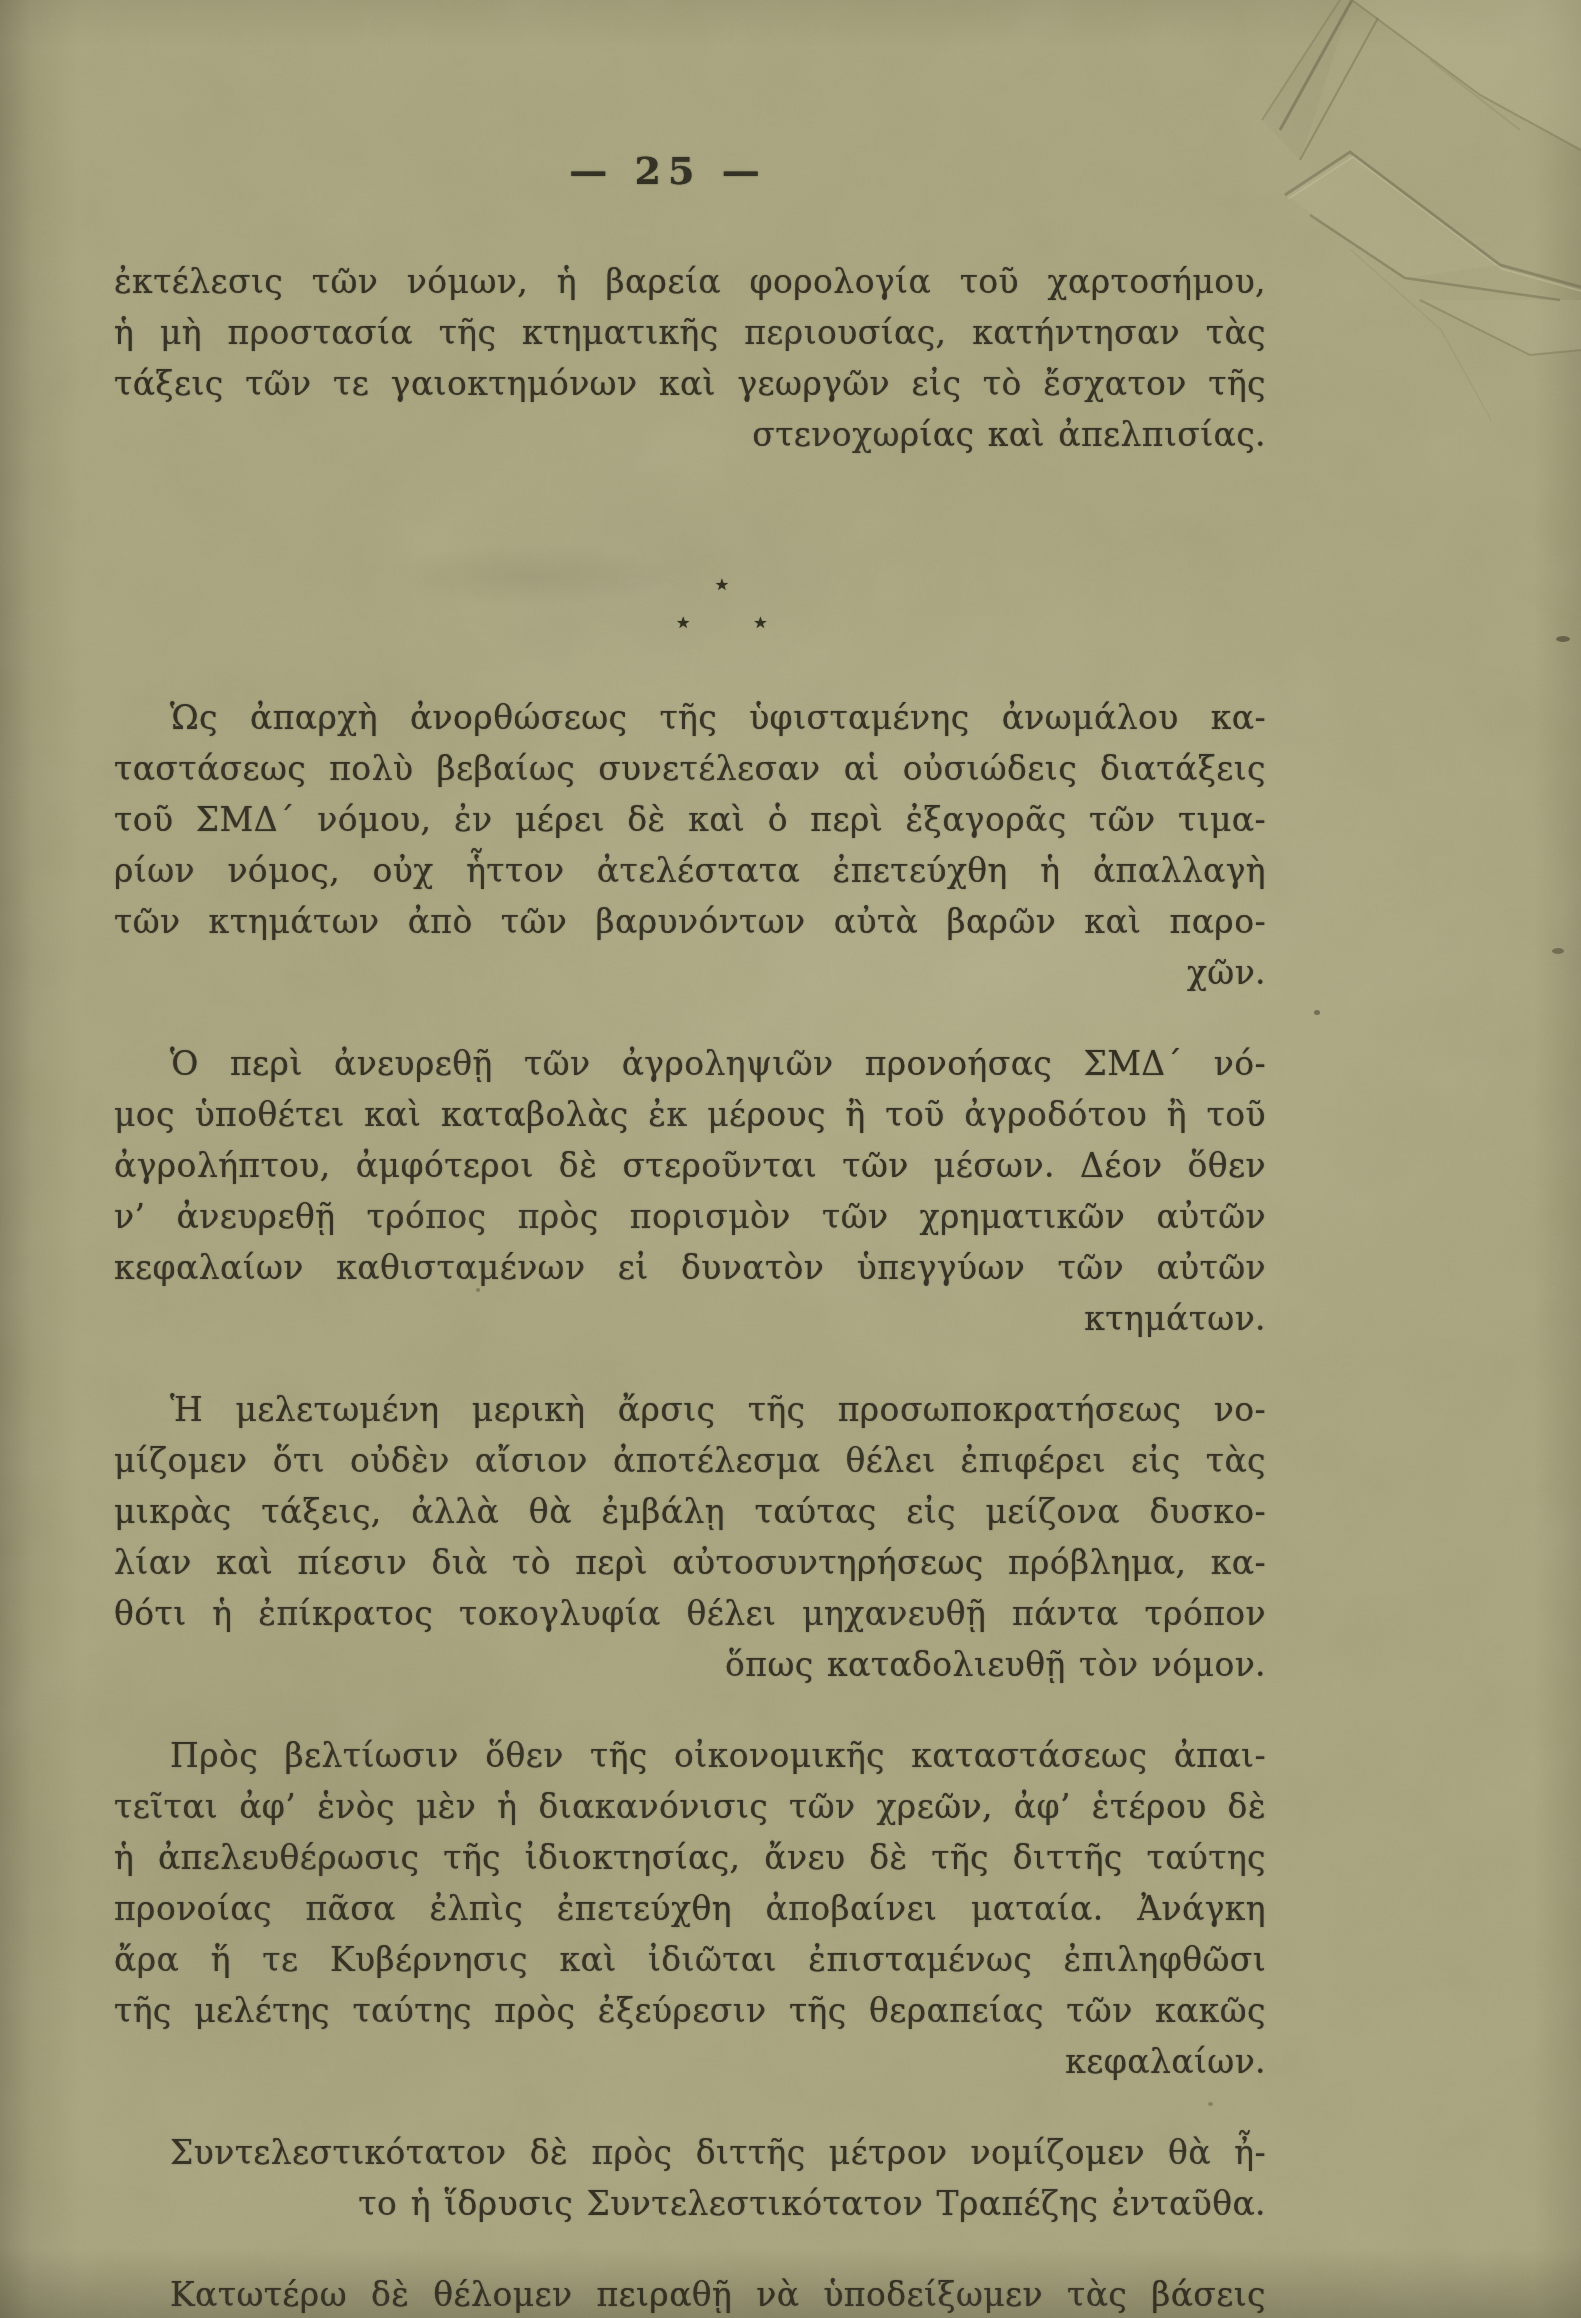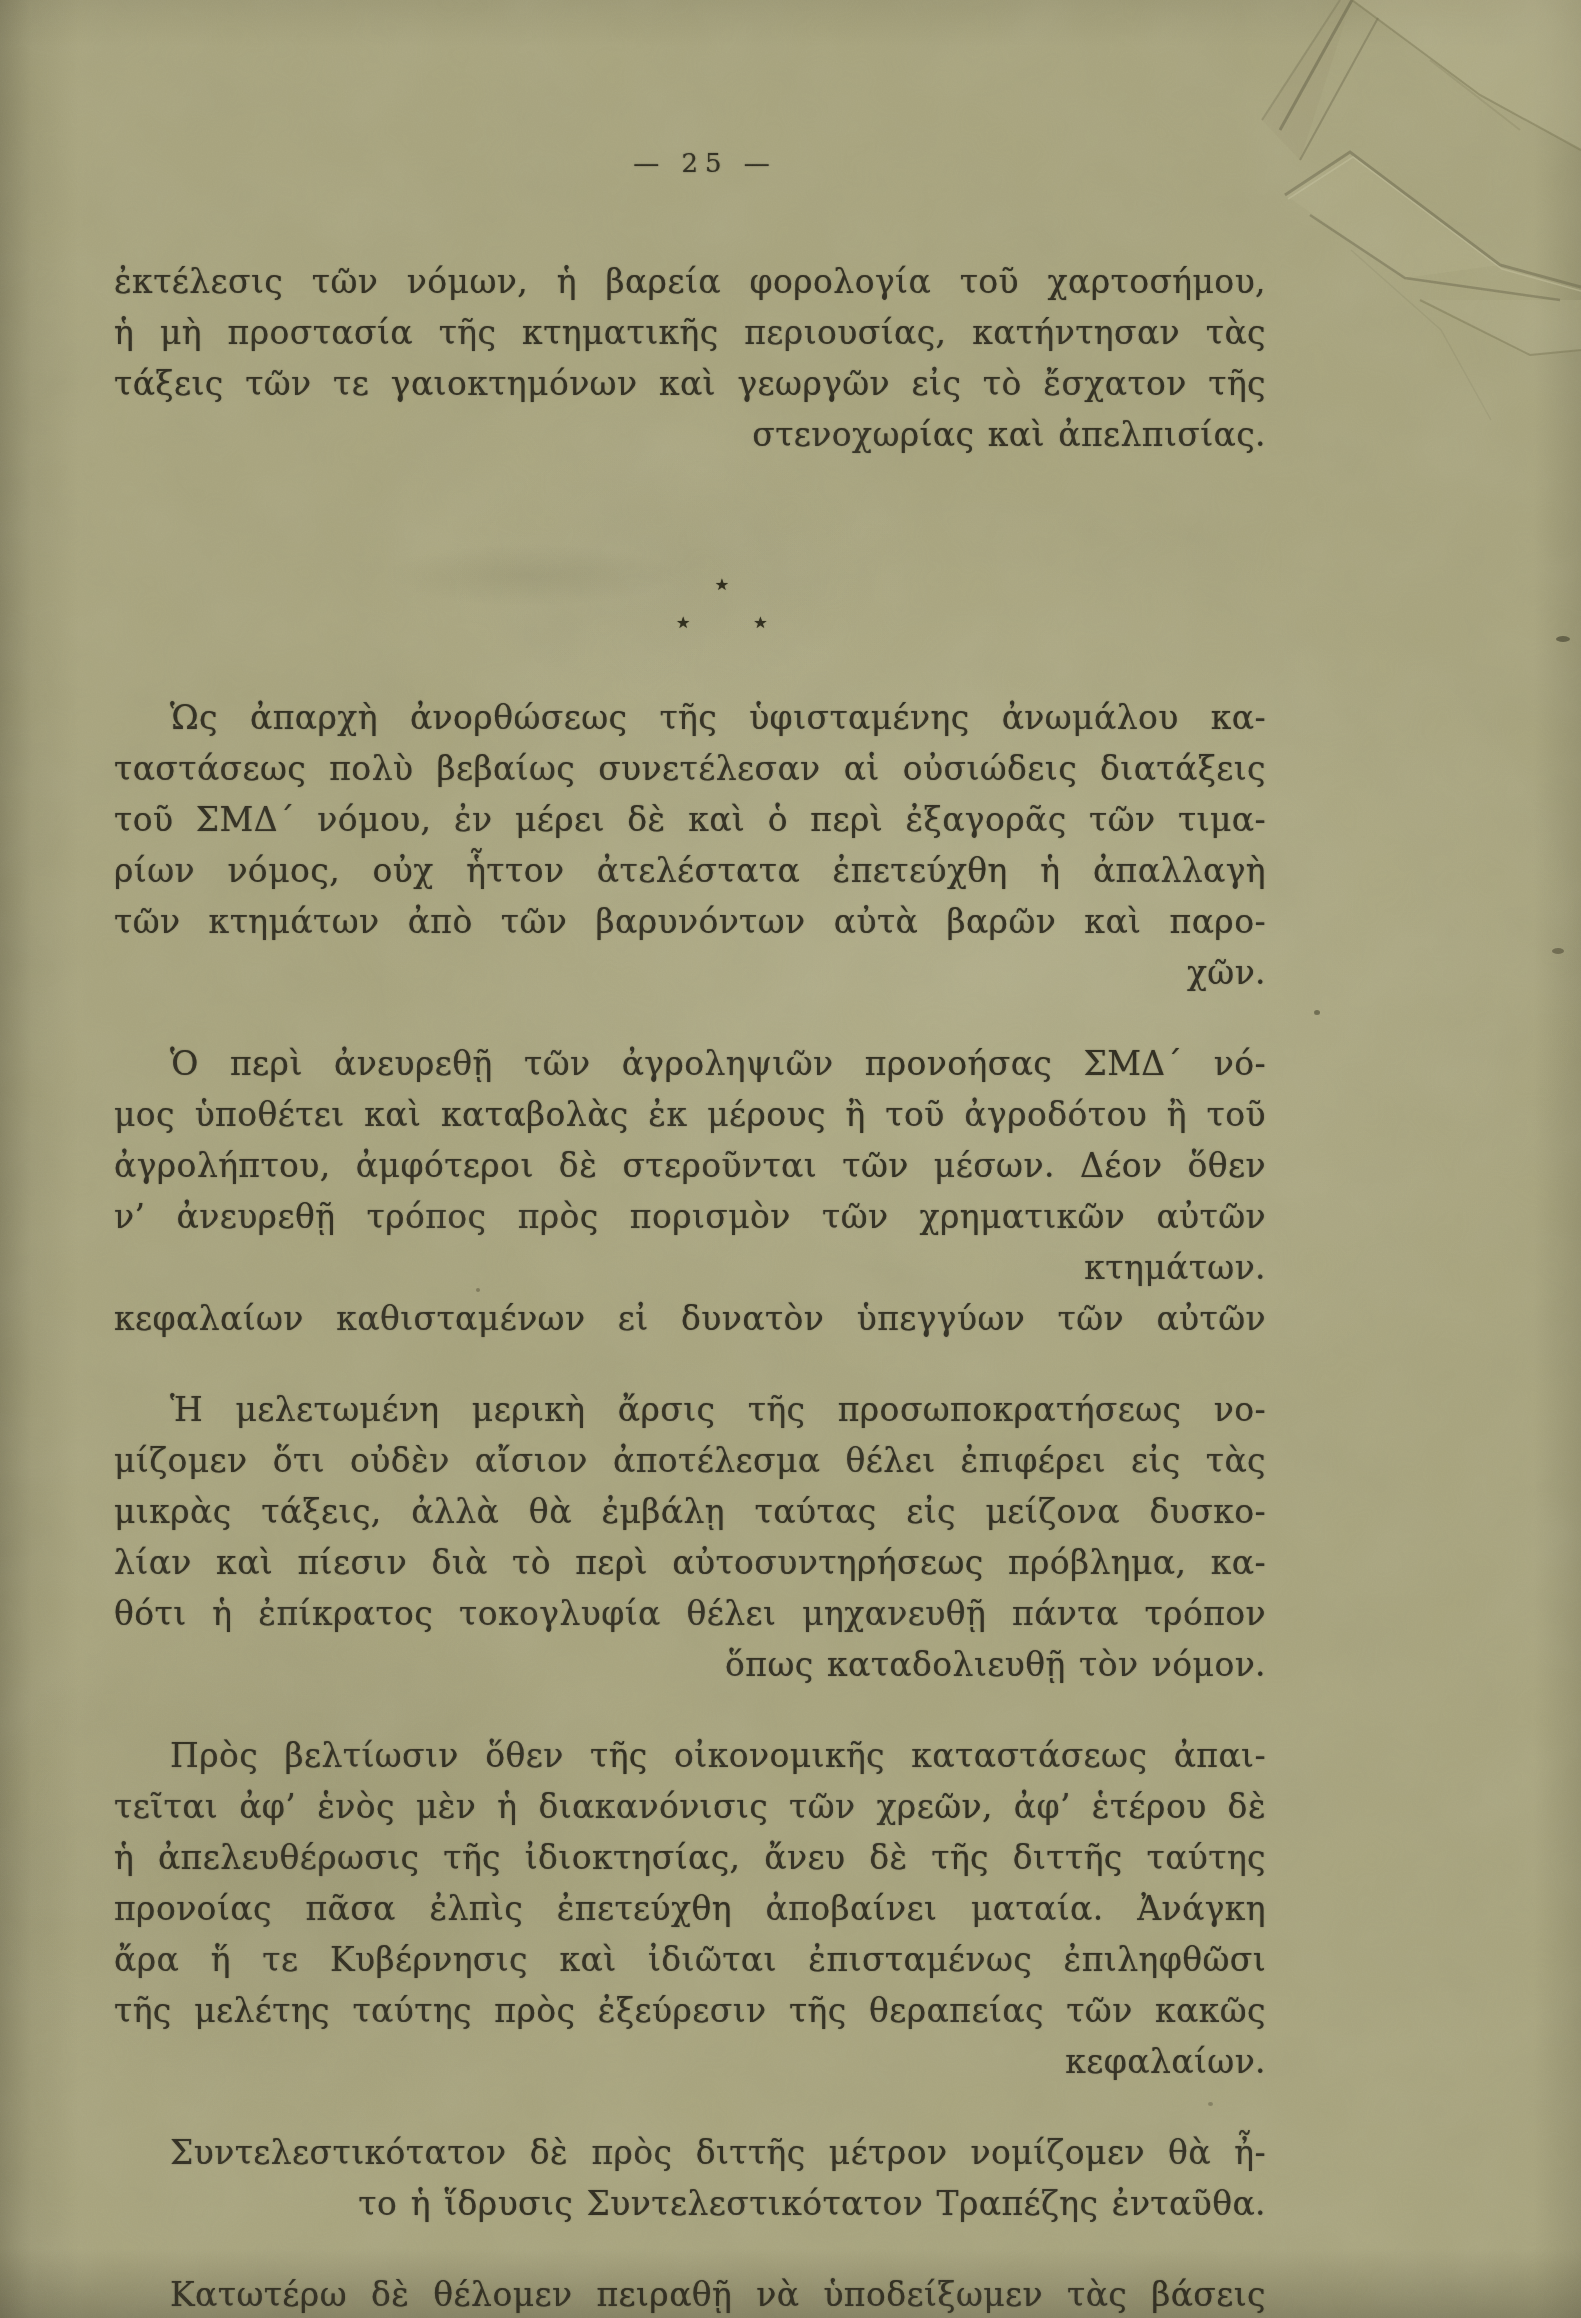--- a/index.html
+++ b/index.html
@@ -15,23 +15,23 @@
       linear-gradient(270deg, rgba(58,55,36,0.16) 0px, rgba(58,55,36,0) 3%),
       linear-gradient(0deg, rgba(52,49,32,0.30) 0px, rgba(52,49,32,0) 3%),
       linear-gradient(180deg, rgba(120,116,86,0.22) 0px, rgba(120,116,86,0) 2%),
       #a8a47d;
     overflow:hidden;
     font-family:"DejaVu Serif", serif;
   }
   .grain{position:absolute;inset:0;width:100%;height:100%;pointer-events:none;}
   .page-number{
     position:absolute;
-    top:148px;left:705px;
+    top:148px;left:668px;
     transform:translateX(-50%);
-    font-size:26px;font-weight:normal;
+    font-size:38px;font-weight:bold;
     letter-spacing:7px;white-space:nowrap;
     color:#2c2a1c;
     text-shadow:0 0 1.4px rgba(44,42,28,0.75);
   }
   .text-column{
     position:absolute;
     left:114px;top:256px;width:1152px;
     font-size:33px;line-height:51px;
     color:#2e2b1d;
     text-shadow:0 0 1.2px rgba(46,43,29,0.72);
@@ -117,22 +117,22 @@
         <div class="line just">τοῦ ΣΜΔ´ νόμου, ἐν μέρει δὲ καὶ ὁ περὶ ἐξαγορᾶς τῶν τιμα-</div>
         <div class="line just">ρίων νόμος, οὐχ ἧττον ἀτελέστατα ἐπετεύχθη ἡ ἀπαλλαγὴ</div>
         <div class="line just">τῶν κτημάτων ἀπὸ τῶν βαρυνόντων αὐτὰ βαρῶν καὶ παρο-</div>
         <div class="line">χῶν.</div>
       </div>
       <div class="para indent">
         <div class="line just">Ὁ περὶ ἀνευρεθῇ τῶν ἀγροληψιῶν προνοήσας ΣΜΔ´ νό-</div>
         <div class="line just">μος ὑποθέτει καὶ καταβολὰς ἐκ μέρους ἢ τοῦ ἀγροδότου ἢ τοῦ</div>
         <div class="line just">ἀγρολήπτου, ἀμφότεροι δὲ στεροῦνται τῶν μέσων. Δέον ὅθεν</div>
         <div class="line just">ν’ ἀνευρεθῇ τρόπος πρὸς πορισμὸν τῶν χρηματικῶν αὐτῶν</div>
+        <div class="line just">κεφαλαίων καθισταμένων εἰ δυνατὸν ὑπεγγύων τῶν αὐτῶν</div>
         <div class="line">κτημάτων.</div>
-        <div class="line just">κεφαλαίων καθισταμένων εἰ δυνατὸν ὑπεγγύων τῶν αὐτῶν</div>
       </div>
       <div class="para indent">
         <div class="line just">Ἡ μελετωμένη μερικὴ ἄρσις τῆς προσωποκρατήσεως νο-</div>
         <div class="line just">μίζομεν ὅτι οὐδὲν αἴσιον ἀποτέλεσμα θέλει ἐπιφέρει εἰς τὰς</div>
         <div class="line just">μικρὰς τάξεις, ἀλλὰ θὰ ἐμβάλῃ ταύτας εἰς μείζονα δυσκο-</div>
         <div class="line just">λίαν καὶ πίεσιν διὰ τὸ περὶ αὐτοσυντηρήσεως πρόβλημα, κα-</div>
         <div class="line just">θότι ἡ ἐπίκρατος τοκογλυφία θέλει μηχανευθῇ πάντα τρόπον</div>
         <div class="line">ὅπως καταδολιευθῇ τὸν νόμον.</div>
       </div>
       <div class="para indent">

